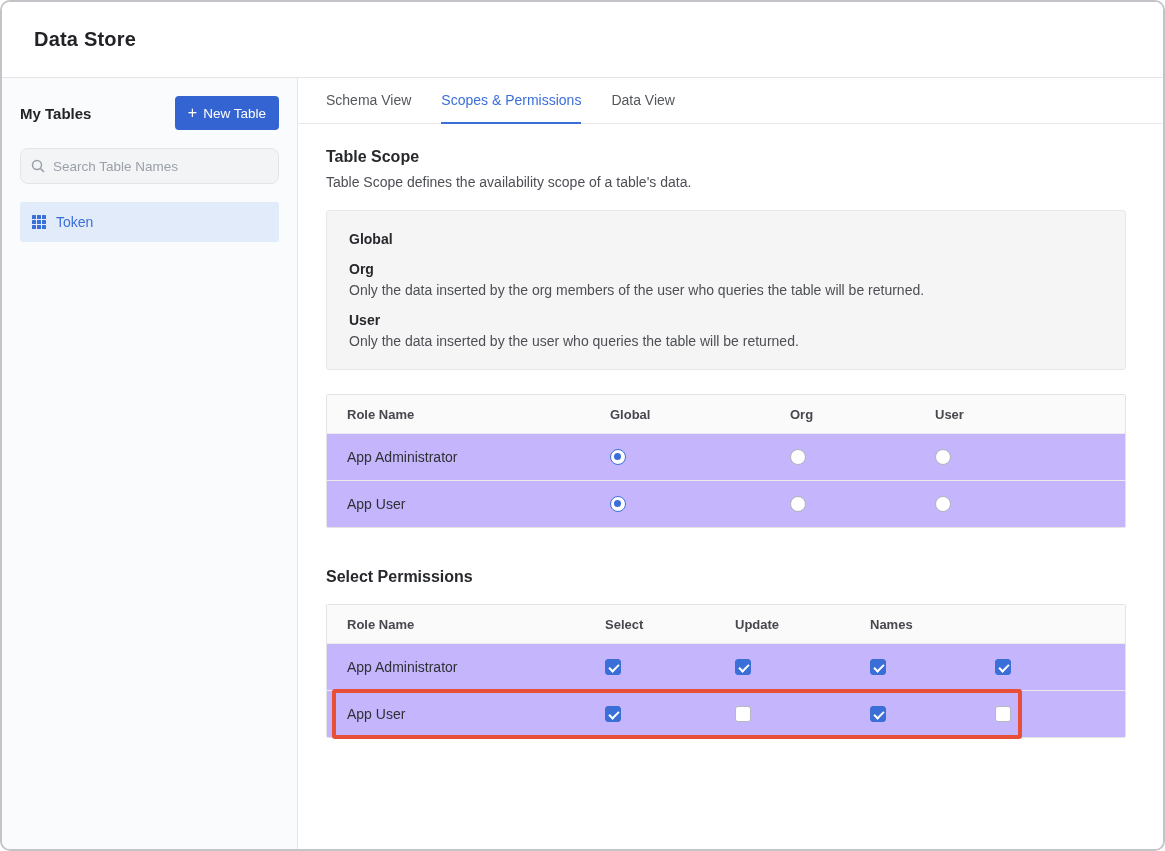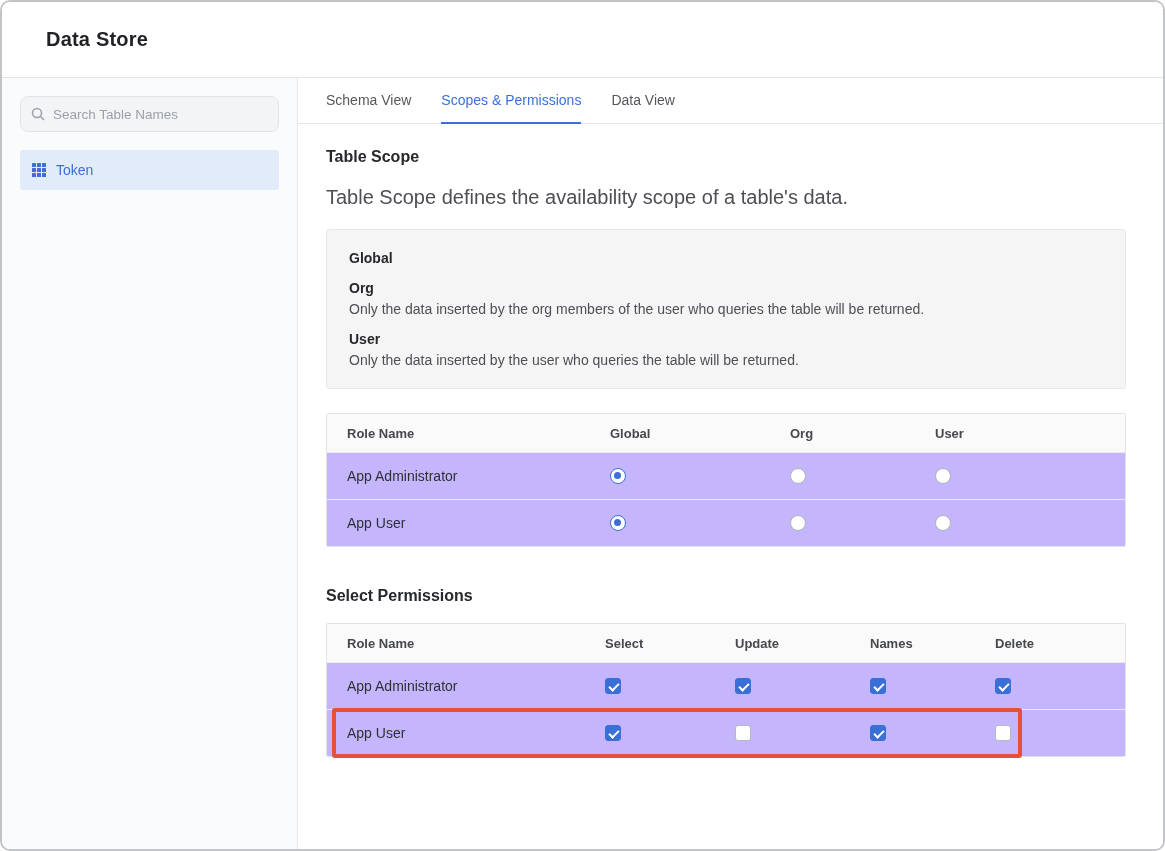--- a/index.html
+++ b/index.html
@@ -1,21 +1,21 @@
 <!DOCTYPE html>
 <html><head>
 <meta charset="utf-8">
 <style>
   * { margin:0; padding:0; box-sizing:border-box; }
   html,body { width:1165px; height:851px; }
   body { font-family:"Liberation Sans", sans-serif; background:#fff; }
 
   .frame { width:1165px; height:851px; border:2px solid #c3c4c8; border-radius:10px; overflow:hidden; background:#fff; display:flex; flex-direction:column; }
 
-  .header { height:76px; flex:none; display:flex; align-items:center; padding:0 44px; border-bottom:1px solid #e4e4e7; background:#fff; }
+  .header { height:76px; flex:none; display:flex; align-items:center; padding:0 32px; border-bottom:1px solid #e4e4e7; background:#fff; }
   .header h1 { font-size:20px; color:#222327; letter-spacing:.2px; }
 
   .body-row { flex:1; display:flex; min-height:0; }
 
   
   .sidebar { width:296px; flex:none; background:#fafbfc; border-right:1px solid #e7e7ea; padding-top:18px; }
   .sidebar-top { display:flex; align-items:center; justify-content:space-between; padding:0 18px; margin-bottom:18px; }
   .sidebar-heading { font-size:15px; font-weight:bold; color:#232427; }
   .new-table-btn { display:flex; align-items:center; gap:6px; background:#3464d1; color:#fff; border:none; border-radius:4px; height:34px; padding:0 13px; font-size:13.5px; font-family:inherit; cursor:pointer; }
   .new-table-btn .plus { font-size:16px; line-height:1; }
@@ -26,21 +26,21 @@
   .table-item.active { background:#e2ebf9; color:#3b6fd8; }
 
   
   .main { flex:1; min-width:0; display:flex; flex-direction:column; background:#fff; }
   .tabs { display:flex; gap:30px; padding:0 28px; border-bottom:1px solid #e9e9eb; height:46px; flex:none; }
   .tab { display:flex; align-items:center; font-size:14px; color:#55575c; cursor:pointer; border-bottom:2px solid transparent; margin-bottom:-1px; }
   .tab.active { color:#3b6fd8; border-bottom-color:#3b6fd8; }
 
   .content { flex:1; overflow:auto; padding:24px 38px 40px 28px; }
   .section-heading { font-size:16px; font-weight:bold; color:#26282c; }
-  .section-desc { margin-top:20px; font-size:20px; color:#4d4f55; }
+  .section-desc { margin-top:8px; font-size:14px; color:#4d4f55; }
 
   .info-box { margin-top:20px; width:800px; background:#f5f5f6; border:1px solid #e8e8ea; border-radius:3px; padding:20px 22px; }
   .def + .def { margin-top:14px; }
   .def .term { font-weight:bold; font-size:14px; color:#26282c; }
   .def .text { margin-top:5px; font-size:14px; color:#4d4f55; }
 
   .data-table { margin-top:24px; width:800px; border:1px solid #e3e3e6; border-radius:2px; background:#c4b5fd; }
   .t-row { position:relative; height:47px; border-top:1px solid #ebebee; }
   .t-row:first-child { border-top:none; }
   .t-head { height:38px; background:#fafafb; }
@@ -70,20 +70,27 @@
 
 <div class="frame">
 
   <header class="header">
     <h1>Data Store</h1>
   </header>
 
   <div class="body-row">
 
     <aside class="sidebar">
+      <div class="sidebar-top">
+        <span class="sidebar-heading">My Tables</span>
+        <button class="new-table-btn">
+          <span class="plus">+</span>
+          <span>New Table</span>
+        </button>
+      </div>
       <div class="search-box">
         <span style="display:flex;">
           <svg width="14" height="14" viewBox="0 0 14 14" fill="none" stroke="#9aa0aa" stroke-width="1.5">
               <circle cx="6" cy="6" r="4.5"></circle>
               <line x1="9.6" y1="9.6" x2="13" y2="13"></line>
             </svg>
         </span>
         <input type="text" placeholder="Search Table Names" style="">
       </div>
       <div class="table-list">
@@ -173,21 +180,20 @@
         </div>
 
         <h2 class="section-heading perm-heading">Select Permissions</h2>
 
         <div class="data-table perm-table">
           <div class="t-row t-head">
             <div class="cell role">Role Name</div>
             <div class="cell">Select</div>
             <div class="cell">Update</div>
             <div class="cell">Names</div>
-            <div class="cell">Delete</div>
           </div>
           <div class="t-row">
             <div class="cell role">App Administrator</div>
             <div class="cell">
                 <span class="checkbox checked"></span>
               </div>
             <div class="cell">
                 <span class="checkbox checked"></span>
               </div>
             <div class="cell">

